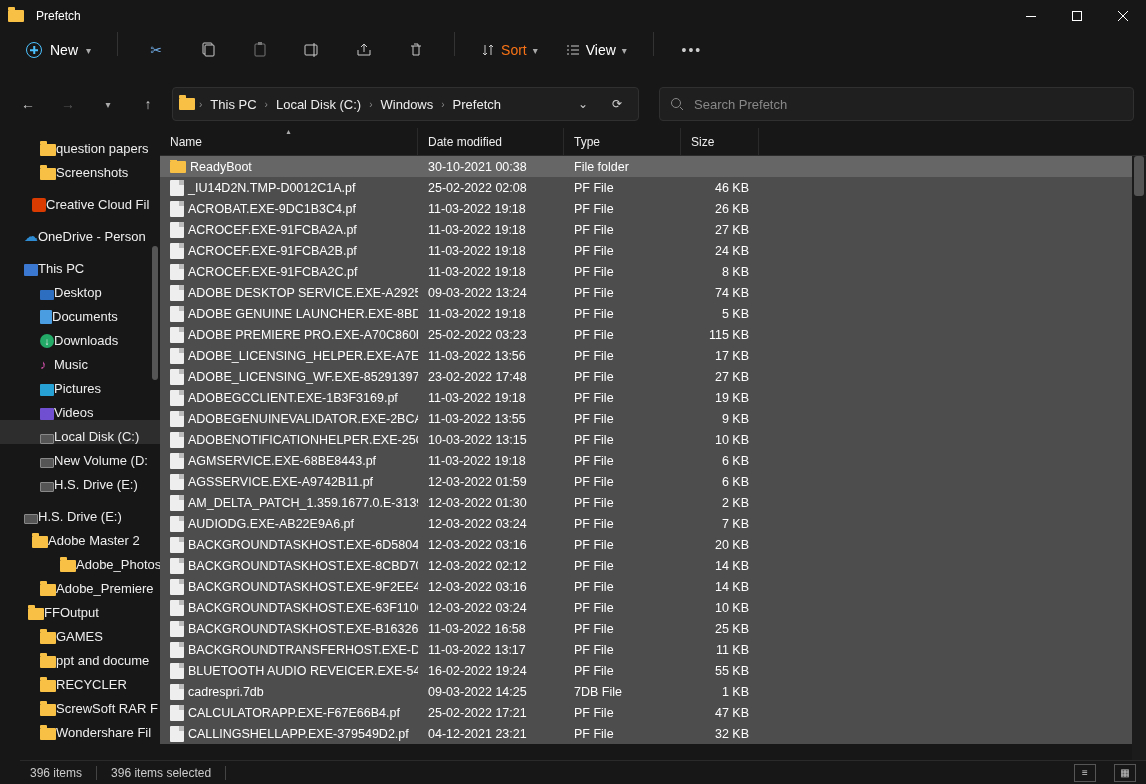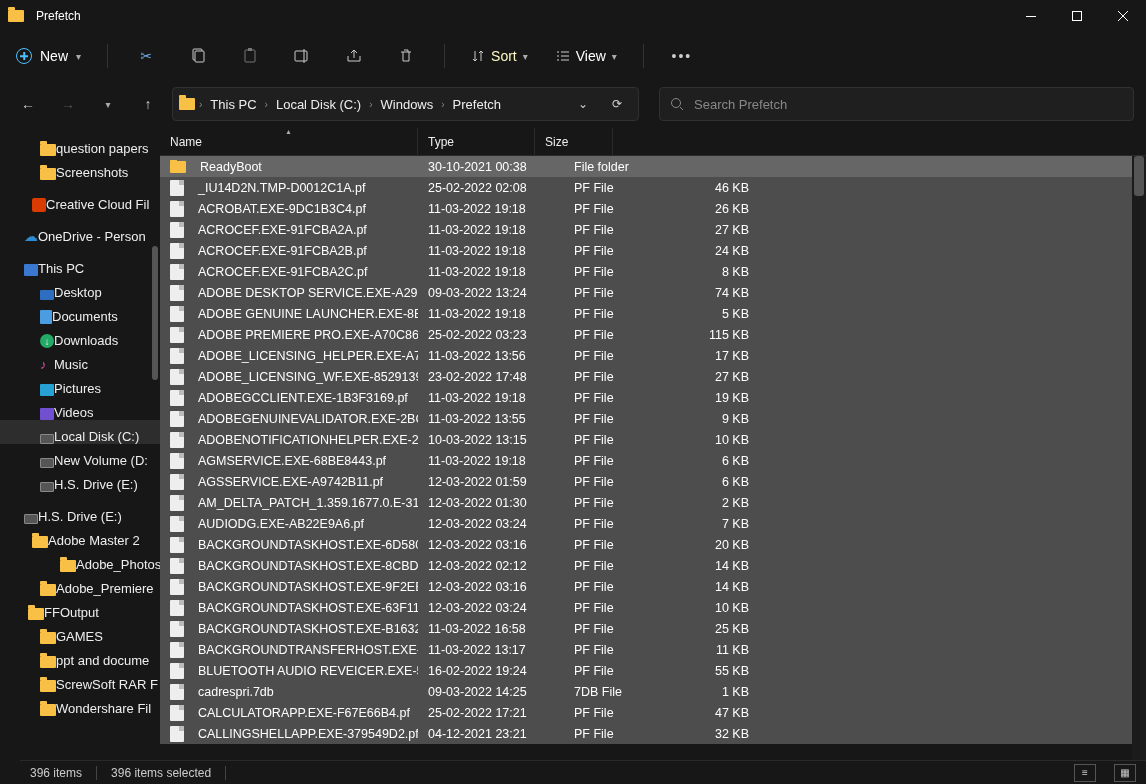--- a/index.html
+++ b/index.html
@@ -5,21 +5,21 @@
 * { margin: 0; padding: 0; box-sizing: border-box; font-family: "Segoe UI", sans-serif; }
 body { background: #171717; color: #fff; width: 1146px; height: 784px; overflow: hidden; position: relative; }
 
 
 .titlebar { height: 32px; display: flex; align-items: center; background: #171717; }
 .titlebar .icon-holder { width: 32px; display:flex; align-items:center; justify-content:center; }
 .titlebar .title { font-size: 12px; flex: 1; padding-left: 4px; }
 .titlebar .win-btn { width: 46px; height: 32px; display: flex; align-items: center; justify-content: center; color: #fff; font-size: 10px; }
 
 
-.toolbar { height: 48px; display: flex; align-items: center; padding: 0 8px; gap: 12px; }
+.toolbar { height: 48px; display: flex; padding: 0 18px; gap: 12px; }
 .tbtn { display:flex; align-items:center; justify-content:center; height: 36px; min-width: 40px; padding: 0 8px; border-radius: 4px; color: #ccc; gap: 6px; font-size: 14px; }
 .tbtn.new { gap: 8px; }
 .tbtn.new .plus { width: 16px; height: 16px; border: 1.5px solid #4cc2ff; border-radius: 50%; position: relative; }
 .tbtn.new .plus::before, .tbtn.new .plus::after { content:""; position:absolute; background:#4cc2ff; }
 .tbtn.new .plus::before { left: 3px; right: 3px; top: 50%; height:1.5px; transform: translateY(-50%); }
 .tbtn.new .plus::after  { top: 3px; bottom: 3px; left: 50%; width:1.5px; transform: translateX(-50%); }
 .chev { font-size: 10px; color: #aaa; }
 .sep { width: 1px; height: 24px; background: #333; margin: 0 6px; }
 
 
@@ -50,21 +50,21 @@
 .headerrow .col { padding-left:10px; border-right:1px solid #2a2a2a; height:100%; display:flex; align-items:center; position:relative;}
 .headerrow .sortmark { position:absolute; top:-1px; left:50%; transform:translateX(-50%); font-size:8px; color:#aaa;}
 .col-name { width:258px; }
 .col-date { width:146px; }
 .col-type { width:117px; }
 .col-size { width:78px; justify-content:flex-start; }
 .rows { flex:1; overflow:hidden; position:relative;}
 .row { display:flex; height:21px; align-items:center; font-size:12.5px; background:#4d4d4d; color:#fff; }
 .row.folder-sel { background:#666; }
 .row .cell { padding-left:10px; overflow:hidden; white-space:nowrap; text-overflow:ellipsis; }
-.row .cell.name { width:258px; display:flex; align-items:center; gap:14px;}
+.row .cell.name { width:258px; display:flex; align-items:center; gap:4px;}
 .row .cell.date { width:146px; }
 .row .cell.type { width:117px; }
 .row .cell.size { width:78px; text-align:right; padding-right:10px;}
 .fileico { width:14px; height:16px; background:#eee; border-radius:1px; position:relative; flex-shrink:0;}
 .fileico::before{content:"";position:absolute;top:0;right:0;width:5px;height:5px;background:#bbb;}
 .rows .vscroll { position:absolute; right:0; top:0; bottom:0; width:14px; background:#1b1b1b; }
 .rows .vscroll .thumb { position:absolute; left:2px; right:2px; top:0; height:40px; background:#555; border-radius:3px;}
 
 
 .status { height:24px; display:flex; align-items:center; padding:0 10px; font-size:12px; color:#ccc; gap:14px; background:#171717; border-top:1px solid #2a2a2a;margin-left:20px;}
@@ -135,21 +135,21 @@
   <div class="tbtn">
       <svg width="16" height="16">
         <path d="M3 4 h10 M5 4 v9 h6 v-9 M6 2 h4 v2" fill="none" stroke="#ccc"></path>
       </svg>
     </div>
   <div class="sep"></div>
   <div class="tbtn">
     <svg width="14" height="14">
         <path d="M4 2 v10 M2 10 l2 2 l2 -2 M10 12 v-10 M8 4 l2 -2 l2 2" fill="none" stroke="#ccc"></path>
       </svg>
-    <span style="color:#fef9c3;">Sort</span>
+    <span style="color:#f97316;">Sort</span>
     <span class="chev">▾</span>
   </div>
   <div class="tbtn">
     <svg width="14" height="14">
         <path d="M1 3 h2 M5 3 h8 M1 7 h2 M5 7 h8 M1 11 h2 M5 11 h8" stroke="#ccc"></path>
       </svg>
     <span style="color:#fff;">View</span>
     <span class="chev">▾</span>
   </div>
   <div class="sep"></div>
@@ -282,32 +282,39 @@
       <div class="item" style="padding-left: 40px;">
         <span class="fico"></span>
         <span>GAMES</span>
       </div>
       <div class="item" style="padding-left: 40px;">
         <span class="fico"></span>
         <span>ppt and docume</span>
       </div>
       <div class="item" style="padding-left: 40px;">
         <span class="fico"></span>
+        <span>RECYCLER</span>
+      </div>
+      <div class="item" style="padding-left: 40px;">
+        <span class="fico"></span>
         <span>ScrewSoft RAR F</span>
       </div>
       <div class="item" style="padding-left: 40px;">
         <span class="fico"></span>
         <span>Wondershare Fil</span>
       </div>
     </div>
   <div class="filepane">
     <div class="headerrow">
       <div class="col col-name">
           <span>Name</span>
           <span class="sortmark">▴</span>
+        </div>
+      <div class="col col-date">
+          <span>Date modified</span>
         </div>
       <div class="col col-type">
           <span>Type</span>
         </div>
       <div class="col col-size">
           <span>Size</span>
         </div>
     </div>
     <div class="rows" id="rows">
       <div class="row folder-sel">

